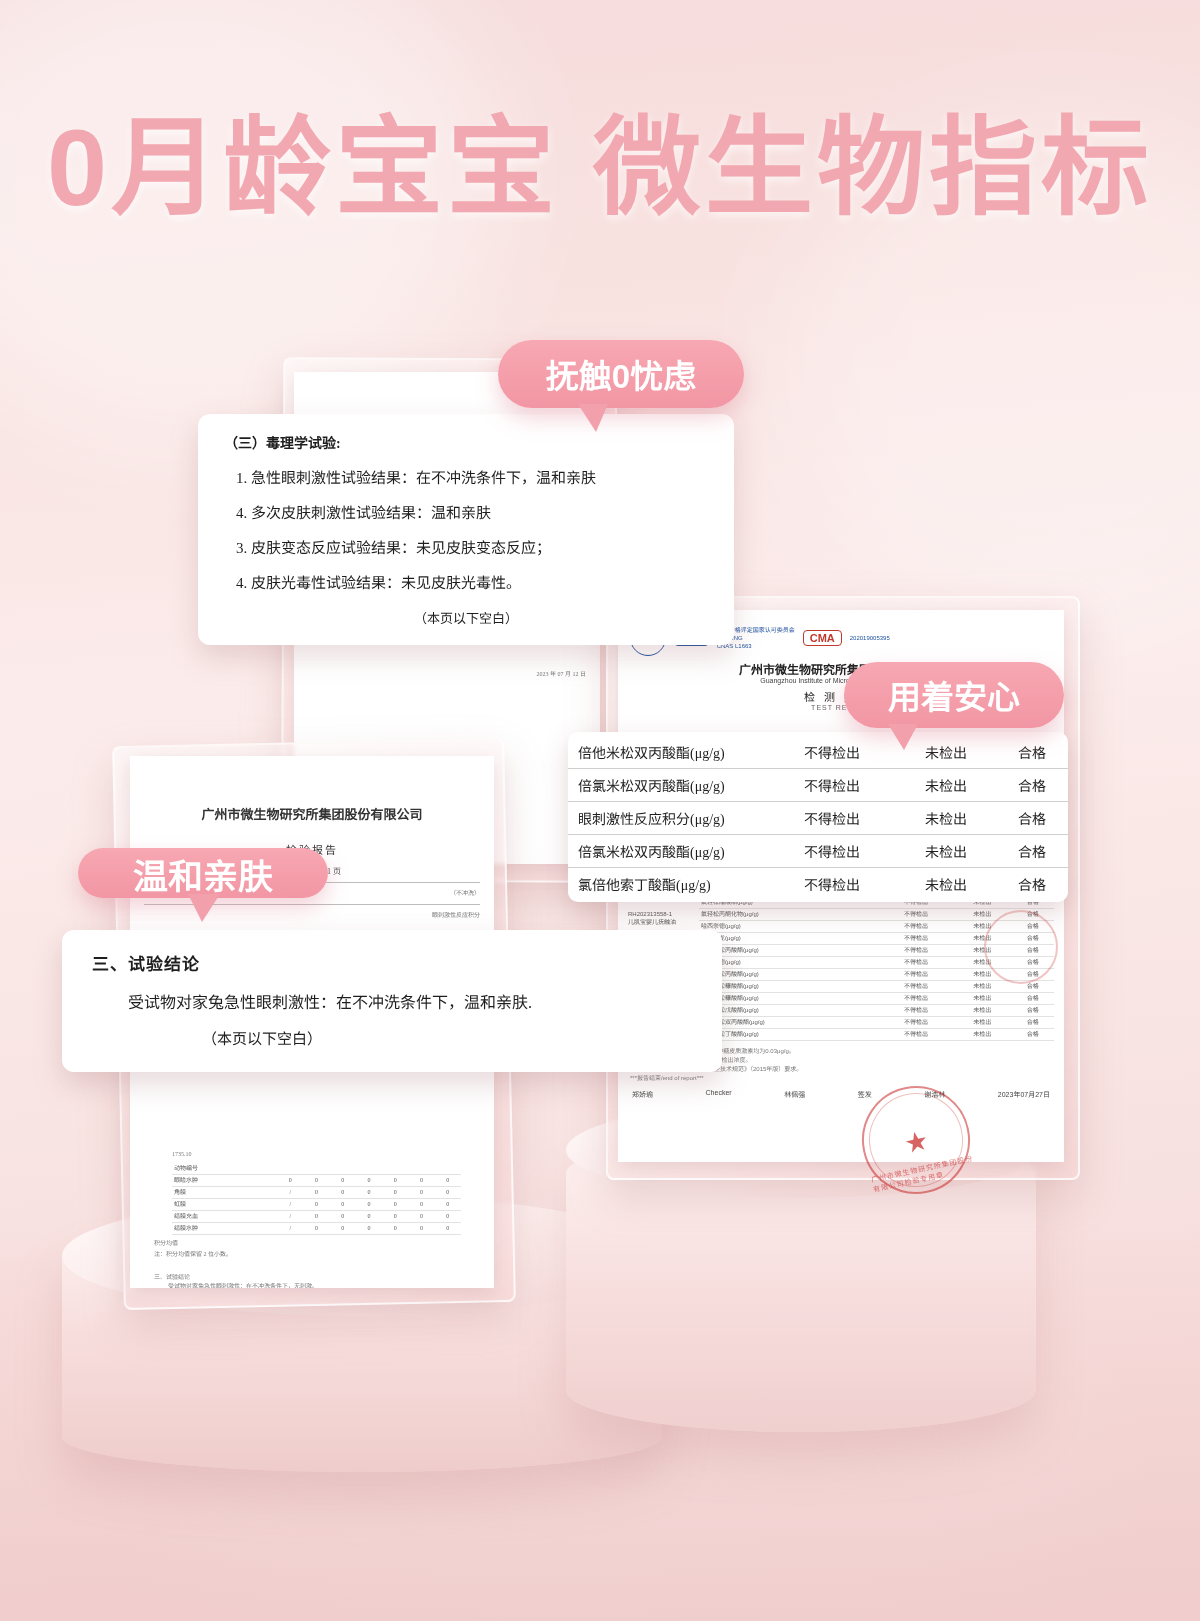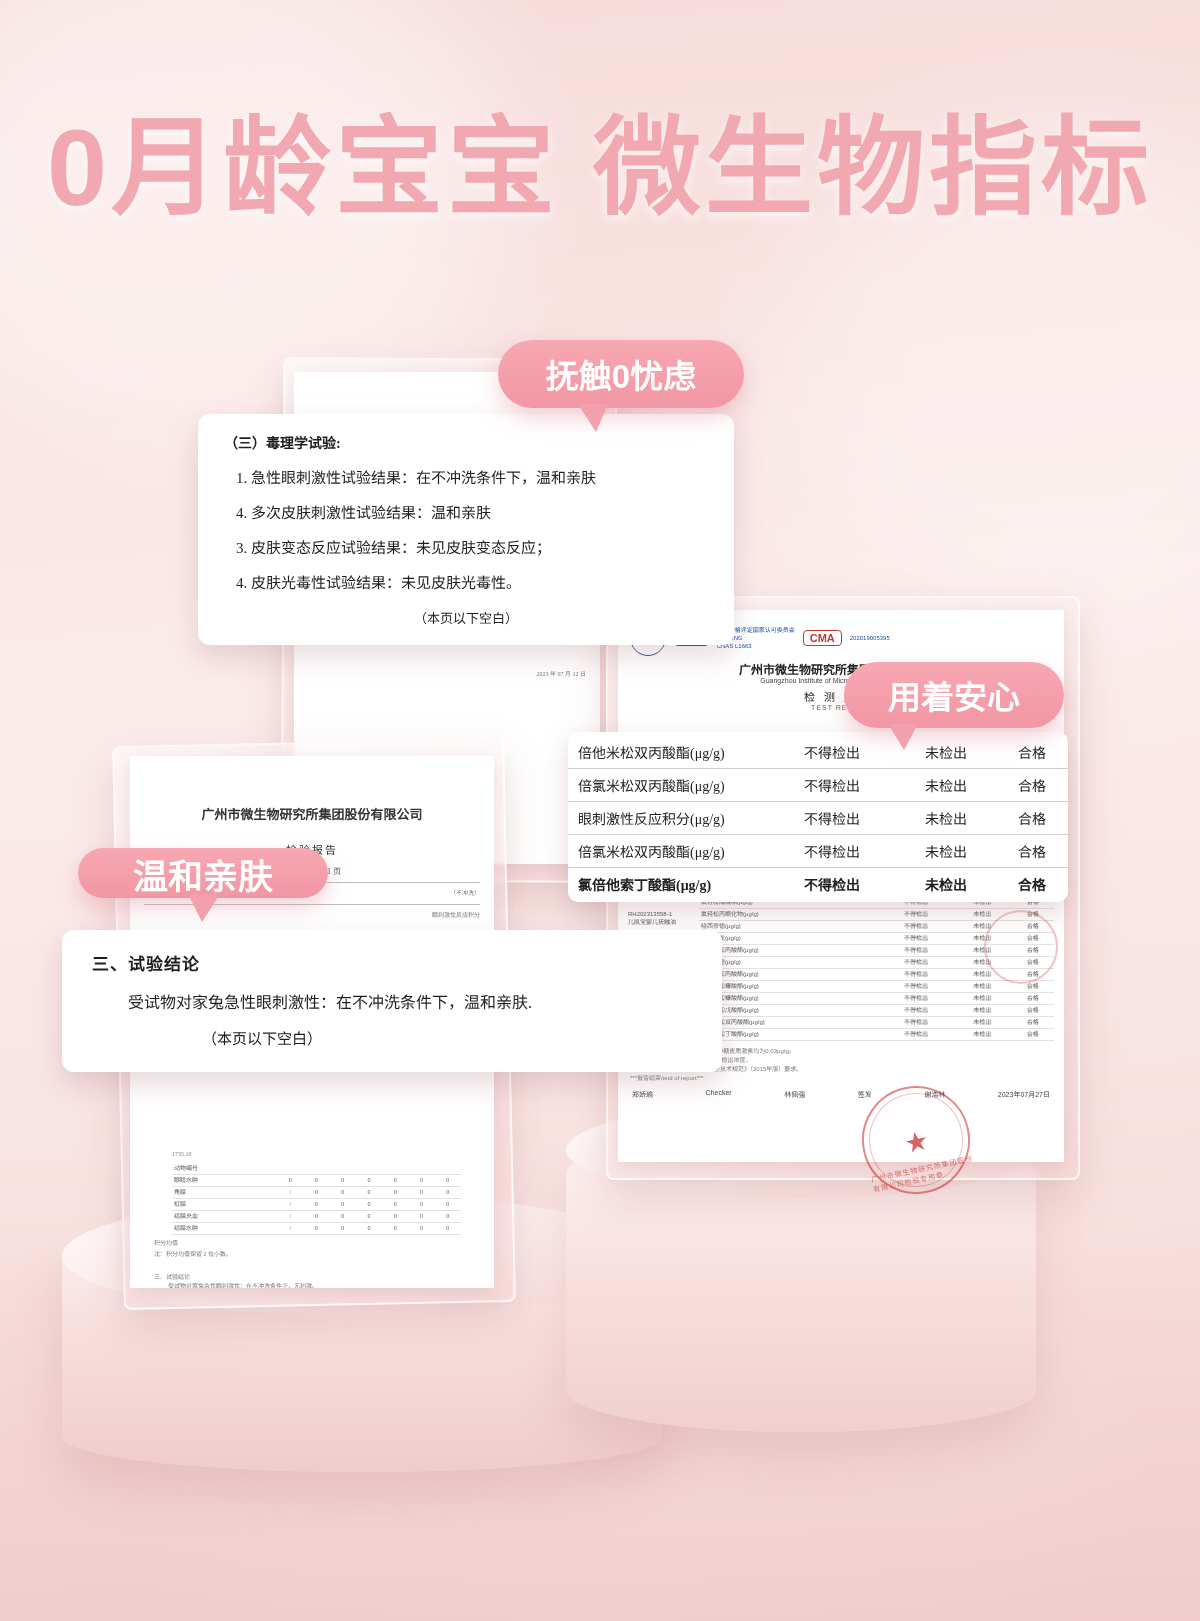--- a/index.html
+++ b/index.html
@@ -181,21 +181,21 @@
   .result-table { width: 100%; border-collapse: collapse; font-family: "Liberation Serif", serif; }
   .result-table td {
     font-size: 14px;
     color: #1f1f1f;
     padding: 6px 4px;
     border-bottom: 1px solid #cfcfcf;
     text-align: center;
     white-space: nowrap;
   }
   .result-table td.name { text-align: left; padding-left: 10px; width: 40%; }
-  .result-table tr:last-child td { border-bottom: none; font-weight: bold; }
+  .result-table tr:last-child td { border-bottom: none; }
 
   
   .mini-table { width: 100%; border-collapse: collapse; margin-top: 4px; }
   .mini-table td {
     font-size: 6px; line-height: 9px; color: #5a5a5a;
     border-bottom: 1px solid #e2e2e2;
     padding: 1px 2px; text-align: center; white-space: nowrap;
   }
   .mini-table td.l { text-align: left; }
 

